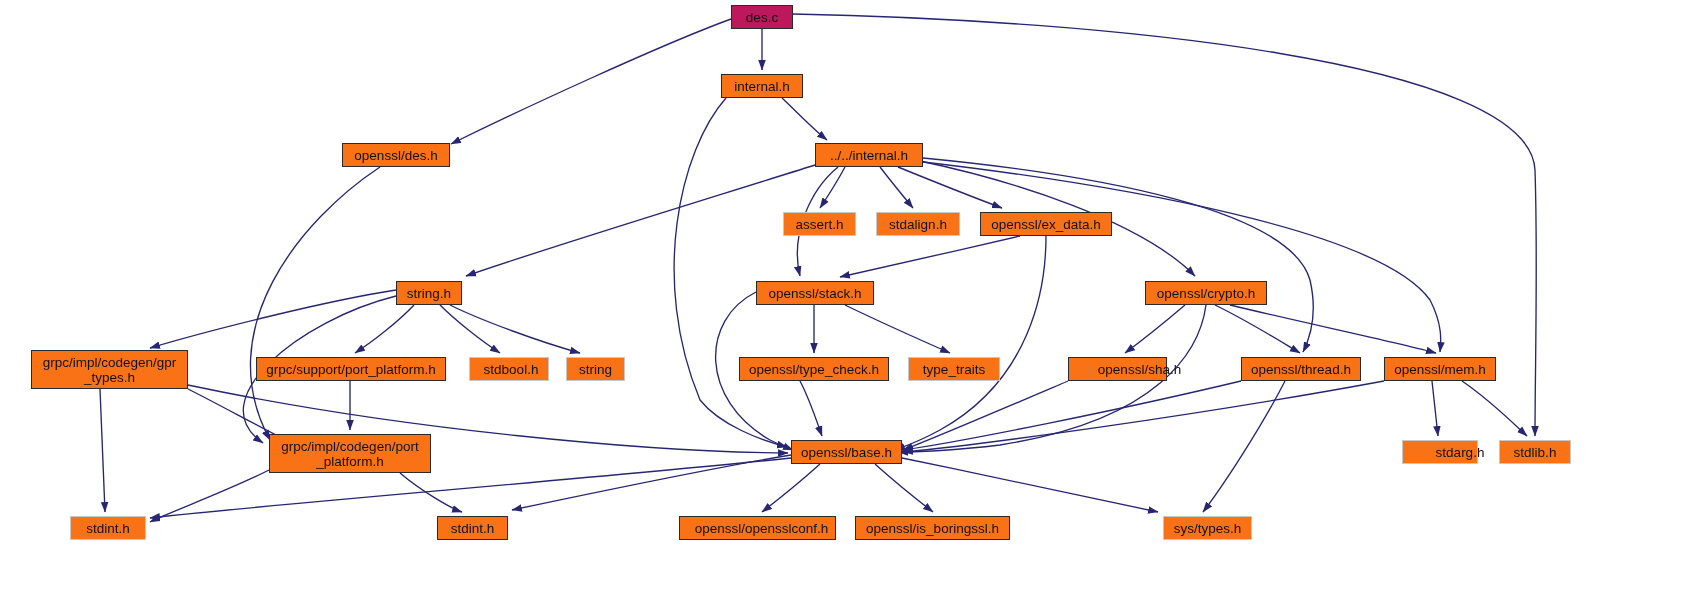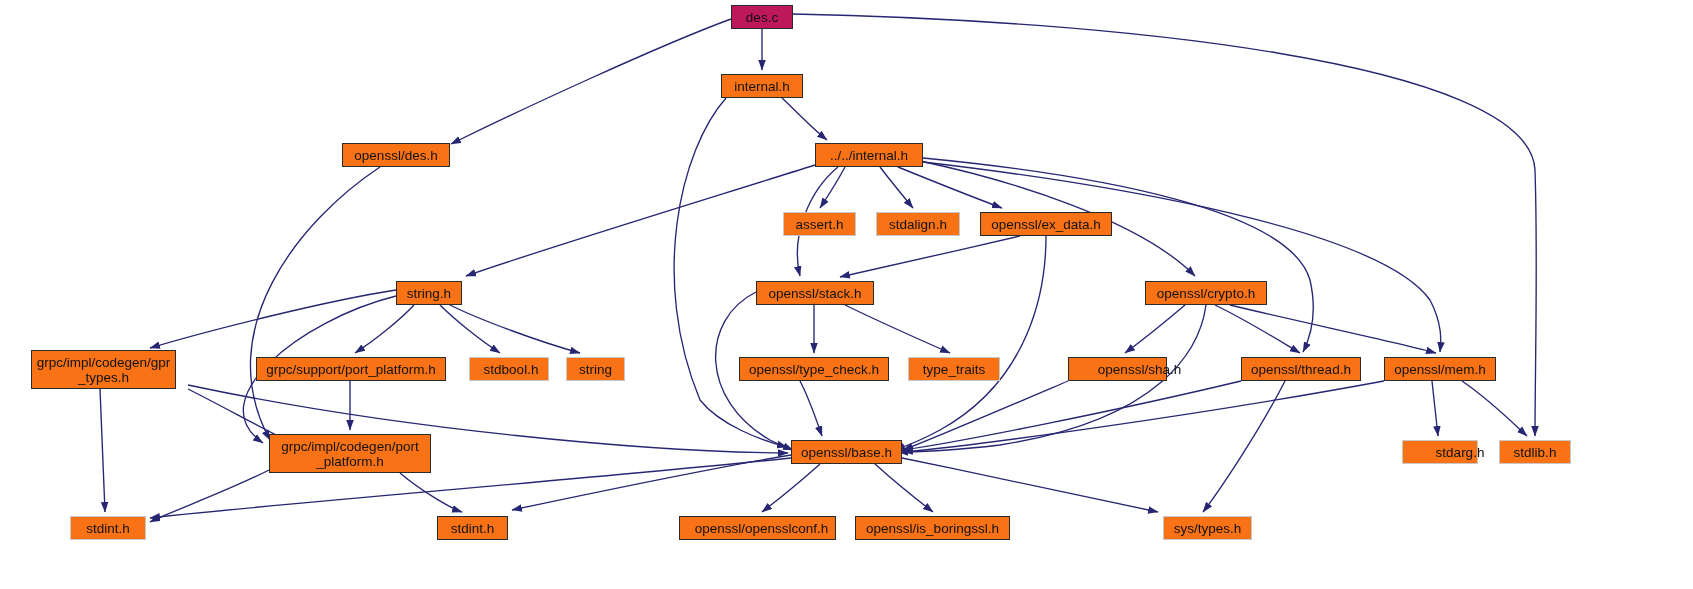--- a/index.html
+++ b/index.html
@@ -94,21 +94,21 @@
       <div class="node root" style="left: 731px; top: 5px; width: 62px; height: 24px;">des.c</div>
       <div class="node strong" style="left: 721px; top: 74px; width: 82px; height: 24px;">internal.h</div>
       <div class="node strong" style="left: 342px; top: 143px; width: 108px; height: 24px;">openssl/des.h</div>
       <div class="node strong" style="left: 815px; top: 143px; width: 108px; height: 24px;">../../internal.h</div>
       <div class="node " style="left: 783px; top: 212px; width: 73px; height: 24px;">assert.h</div>
       <div class="node " style="left: 876px; top: 212px; width: 84px; height: 24px;">stdalign.h</div>
       <div class="node strong" style="left: 980px; top: 212px; width: 132px; height: 24px;">openssl/ex_data.h</div>
       <div class="node strong" style="left: 396px; top: 281px; width: 66px; height: 24px; text-align: center;">string.h</div>
       <div class="node strong" style="left: 756px; top: 281px; width: 118px; height: 24px;">openssl/stack.h</div>
       <div class="node strong" style="left: 1145px; top: 281px; width: 122px; height: 24px;">openssl/crypto.h</div>
-      <div class="node strong" style="left: 31px; top: 350px; width: 145px; height: 39px;">grpc/impl/codegen/gpr
+      <div class="node strong" style="left: 31px; top: 350px; width: 157px; height: 39px;">grpc/impl/codegen/gpr
 _types.h</div>
       <div class="node strong" style="left: 256px; top: 357px; width: 190px; height: 24px;">grpc/support/port_platform.h</div>
       <div class="node " style="left: 469px; top: 357px; width: 80px; height: 24px; padding-left: 8px;">stdbool.h</div>
       <div class="node " style="left: 566px; top: 357px; width: 59px; height: 24px;">string</div>
       <div class="node strong" style="left: 739px; top: 357px; width: 150px; height: 24px;">openssl/type_check.h</div>
       <div class="node " style="left: 908px; top: 357px; width: 92px; height: 24px;">type_traits</div>
       <div class="node strong" style="left: 1068px; top: 357px; width: 99px; height: 24px; padding-left: 48px;">openssl/sha.h</div>
       <div class="node strong" style="left: 1241px; top: 357px; width: 120px; height: 24px;">openssl/thread.h</div>
       <div class="node strong" style="left: 1384px; top: 357px; width: 112px; height: 24px;">openssl/mem.h</div>
       <div class="node strong" style="left: 269px; top: 434px; width: 162px; height: 39px;">grpc/impl/codegen/port

